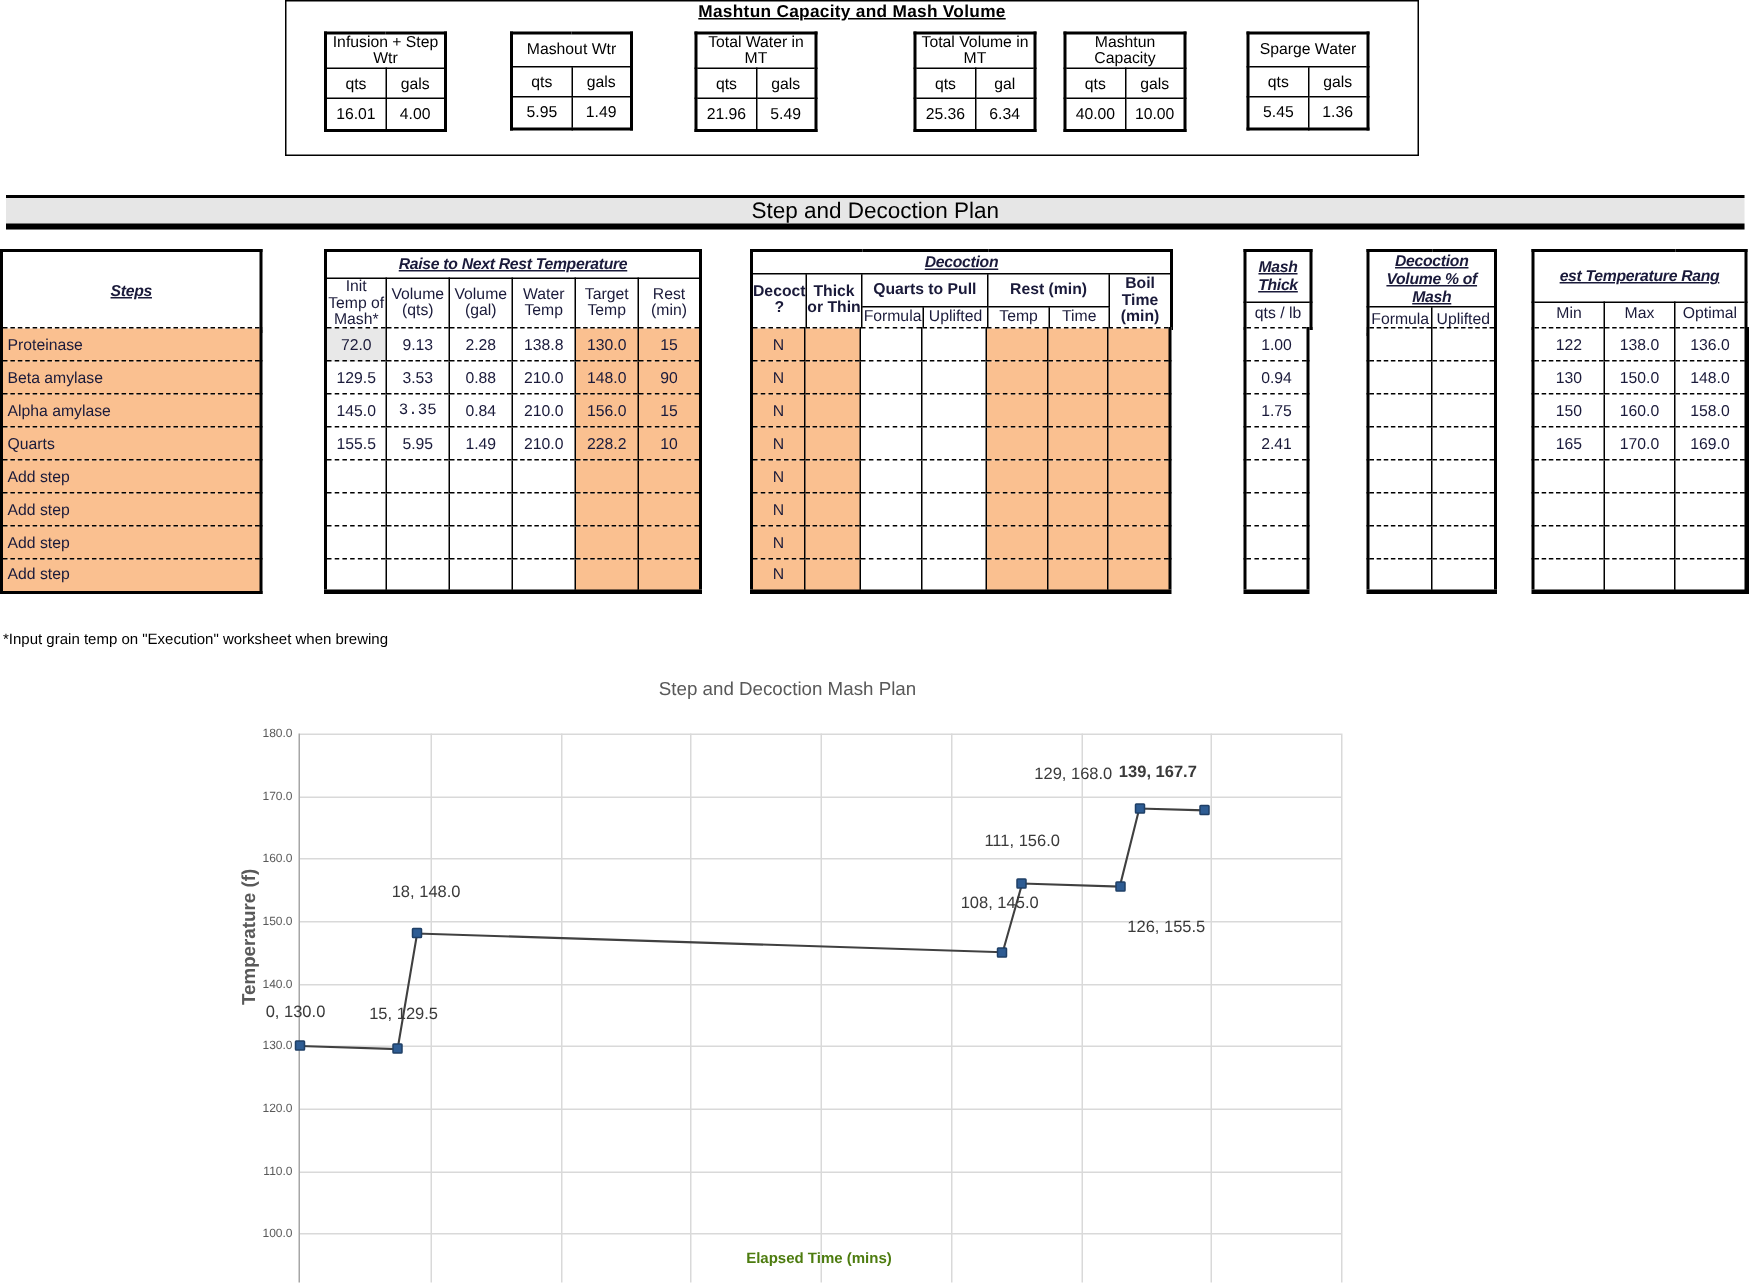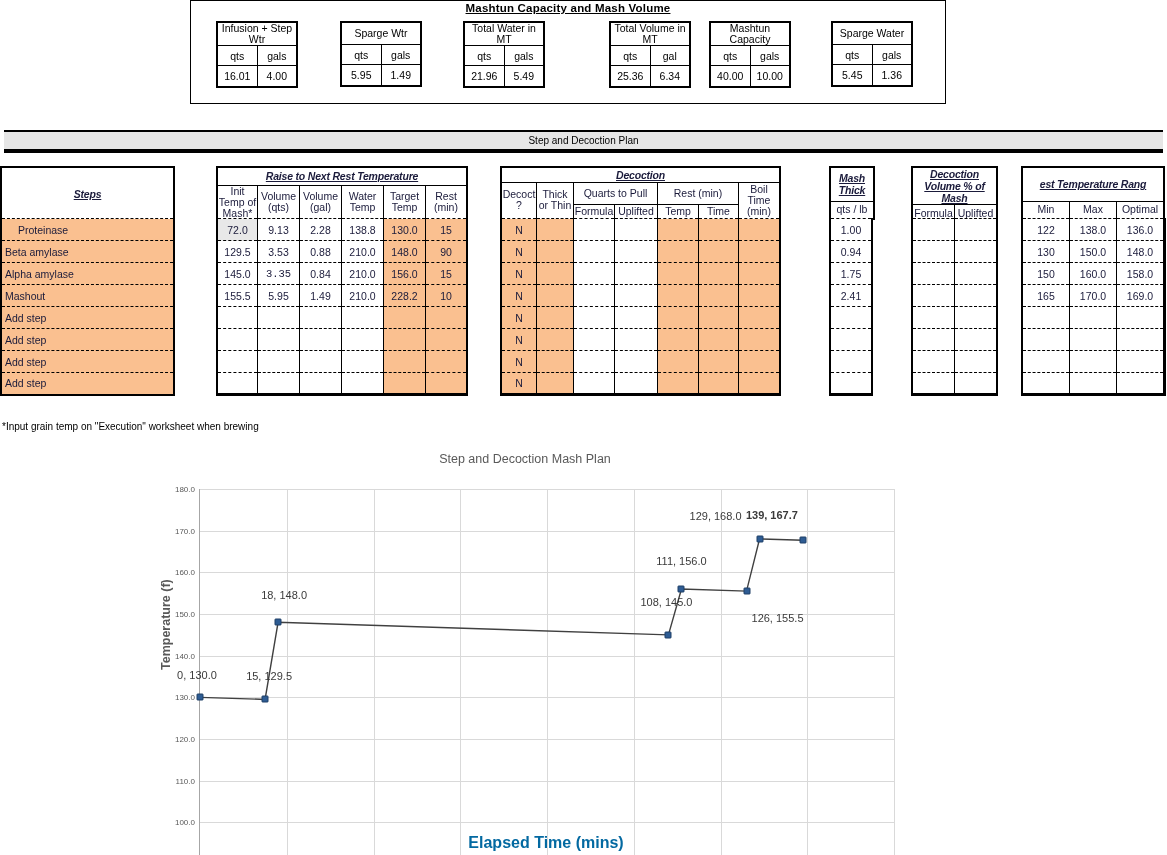--- a/index.html
+++ b/index.html
@@ -21,21 +21,21 @@
   .minitable td{border:1px solid #000;font-size:10.5px;text-align:center;padding:0;height:19px;}
   .minitable td.hdr{height:21px;line-height:11px;}
   .minitable td.val{height:20px;}
   .mt-w2{width:39px;}
 
   
   #plan-banner{
     left:4px;top:130px;width:1159px;height:23px;background:#e6e6e6;
     border-top:2px solid #000;border-bottom:4px solid #000;
     display:flex;align-items:center;justify-content:center;
-    font-size:10px;box-sizing:border-box;
+    font-size:15px;box-sizing:border-box;
   }
 
   
   #grid{left:0;top:166px;width:1167px;height:252px;}
   table.bt{border-collapse:collapse;position:absolute;background:#fff;}
   table.bt td{font-size:10.5px;text-align:center;padding:0;color:#1a1a3a;}
   .hdrbox{border:2px solid #000;}
   .hdrbox td{border:1px solid #000;}
 
   .grp-title{font-weight:bold;font-style:italic;text-decoration:underline;font-size:10.5px;color:#000;letter-spacing:-.2px;}
@@ -49,21 +49,21 @@
   #footnote{left:2px;top:421px;font-size:10px;color:#000;}
 
   
   #chart{left:0;top:448px;width:1114px;height:407px;}
   #chart-title{position:absolute;left:0;top:4px;width:1050px;text-align:center;font-size:12.5px;color:#595959;}
   #plot{position:absolute;left:199px;top:41px;width:694px;height:375px;border-left:1px solid #a6a6a6;border-bottom:1px solid #a6a6a6;box-sizing:border-box;}
   .gl-h{position:absolute;left:0;width:694px;height:0;border-top:1px solid #d9d9d9;}
   .gl-v{position:absolute;top:0;height:375px;width:0;border-left:1px solid #d9d9d9;}
   .ytick{position:absolute;right:100%;margin-right:5px;font-size:8px;color:#595959;transform:translateY(-50%);white-space:nowrap;}
   #ylabel{position:absolute;left:159px;top:222px;font-size:12.5px;font-weight:bold;color:#595959;transform:rotate(-90deg);transform-origin:left top;white-space:nowrap;}
-  #xlabel{position:absolute;left:199px;top:386px;width:694px;text-align:center;font-size:16px;font-weight:bold;color:#0369a1;}
+  #xlabel{position:absolute;left:199px;top:386px;width:694px;text-align:center;font-size:10px;font-weight:bold;color:#4d7c0f;}
   .dot{position:absolute;width:5px;height:5px;background:#2e5c93;border:1px solid #1f3f66;border-radius:1px;transform:translate(-50%,-50%);}
   .dlabel{position:absolute;font-size:11px;color:#3a3a3a;white-space:nowrap;transform:translate(-50%,-50%);}
   .dlabel.bold{font-weight:bold;}
 </style>
 </head>
 <body>
 
 <div class="abs" id="capacity-panel"></div>
 <div id="capacity-title">Mashtun Capacity and Mash Volume</div>
 <div id="mini-tables">
@@ -78,21 +78,21 @@
         </tr>
         <tr>
           <td class="val mt-w2">16.01</td>
           <td class="val mt-w2">4.00</td>
         </tr>
       </tbody>
     </table>
     <table class="minitable" style="left: 340px; top: 21px; width: 82px;">
       <tbody>
         <tr>
-          <td colspan="2" class="hdr">Sparge Wtr</td>
+          <td colspan="2" class="hdr">Mashout Wtr</td>
         </tr>
         <tr>
           <td class="mt-w2">qts</td>
           <td class="mt-w2">gals</td>
         </tr>
         <tr>
           <td class="val mt-w2">5.95</td>
           <td class="val mt-w2">1.49</td>
         </tr>
       </tbody>
@@ -168,30 +168,30 @@
   <table class="bt hdrbox" id="t-steps" style="left:0px;top:0px;width:175px;">
     <tbody>
         <tr>
           <td style="height:52px;" class="grp-title">Steps</td>
         </tr>
   </tbody>
     </table>
   <table class="bt" id="t-steps-rows" style="left: 0px; top: 52px; width: 175px; border-left: 2px solid rgb(0, 0, 0); border-right: 2px solid rgb(0, 0, 0); border-bottom: 2px solid rgb(0, 0, 0);">
       <tbody>
         <tr class="dashrow" style="height: 22px;">
-          <td class="orange steplabel" style="width: 173px; text-align: left; padding-left: 16px;">Proteinase</td>
+          <td class="orange steplabel" style="width: 173px; text-align: left; padding-left: 3px;">Proteinase</td>
         </tr>
         <tr class="dashrow" style="height: 22px;">
           <td class="orange steplabel" style="width: 173px; text-align: left; padding-left: 3px;">Beta amylase</td>
         </tr>
         <tr class="dashrow" style="height: 22px;">
           <td class="orange steplabel" style="width: 173px; text-align: left; padding-left: 3px;">Alpha amylase</td>
         </tr>
         <tr class="dashrow" style="height: 22px;">
-          <td class="orange steplabel" style="width: 173px; text-align: left; padding-left: 3px;">Mashout</td>
+          <td class="orange steplabel" style="width: 173px; text-align: left; padding-left: 3px;">Quarts</td>
         </tr>
         <tr class="dashrow" style="height: 22px;">
           <td class="orange steplabel" style="width: 173px; text-align: left; padding-left: 3px;">Add step</td>
         </tr>
         <tr class="dashrow" style="height: 22px;">
           <td class="orange steplabel" style="width: 173px; text-align: left; padding-left: 3px;">Add step</td>
         </tr>
         <tr class="dashrow" style="height: 22px;">
           <td class="orange steplabel" style="width: 173px; text-align: left; padding-left: 3px;">Add step</td>
         </tr>
@@ -283,21 +283,21 @@
           <td class="orange" style="width: 40px;"></td>
         </tr>
       </tbody>
     </table>
 
   <table class="bt hdrbox" id="t-dec-hdr" style="left:500px;top:0px;">
       <tbody>
         <tr style="height: 15px;">
           <td colspan="7" class="grp-title">Decoction</td>
         </tr>
-        <tr style="height: 22px;">
+        <tr style="height: 22px; font-weight: bold;">
           <td class="sub" rowspan="2" style="width: 34px;">Decoct ?</td>
           <td class="sub" rowspan="2" style="width: 36px;">Thick or Thin</td>
           <td class="sub" colspan="2" style="width: 0px;">Quarts to Pull</td>
           <td class="sub" colspan="2" style="width: 0px;">Rest (min)</td>
           <td class="sub" rowspan="2" style="width: 40px;">Boil Time (min)</td>
         </tr>
         <tr style="height: 15px;">
           <td class="sub" style="width: 40px;">Formula</td>
           <td class="sub" style="width: 42px;">Uplifted</td>
           <td class="sub" style="width: 40px;">Temp</td>

